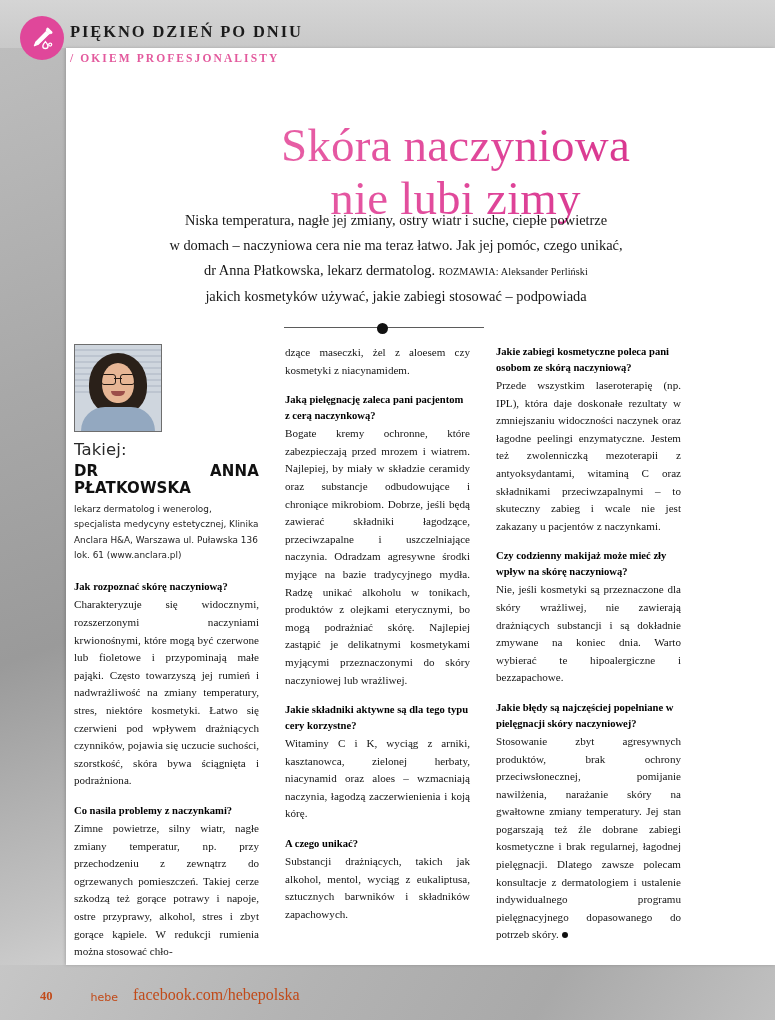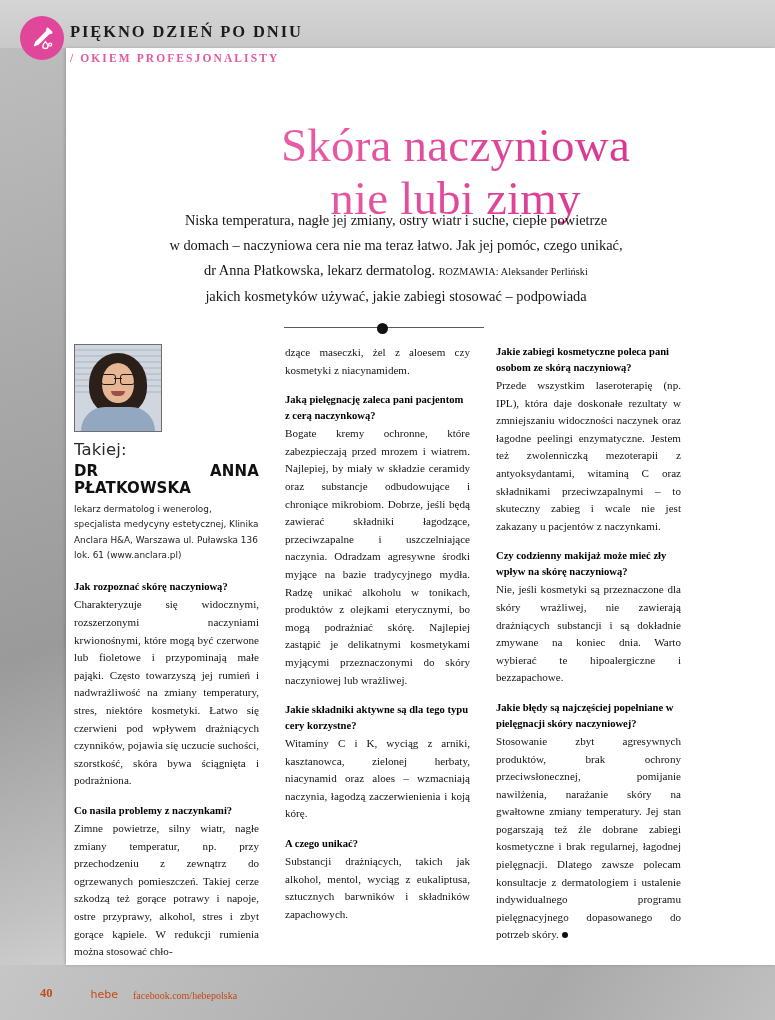--- a/index.html
+++ b/index.html
@@ -203,21 +203,21 @@
   
   #footer{
     position:absolute;left:40px;top:986px;
     display:flex;align-items:flex-end;gap:9px;
     color:#c2410c;
     font-family:"Liberation Serif", serif;
     opacity:.92;
   }
   #footer .pg{font-size:12.5px;font-weight:bold;}
   #footer .brand{font-family:"DejaVu Sans", sans-serif;font-size:11px;margin-left:29px;}
-  #footer .url{font-size:10px;margin-left:6px;}
+  #footer .url{font-size:16px;margin-left:6px;}
 </style>
 </head>
 <body>
 
 <div id="backdrop"></div>
 <div id="left-gutter"></div>
 <div id="bottom-gutter"></div>
 <div id="page-sheet"></div>
 
 <div id="masthead">

